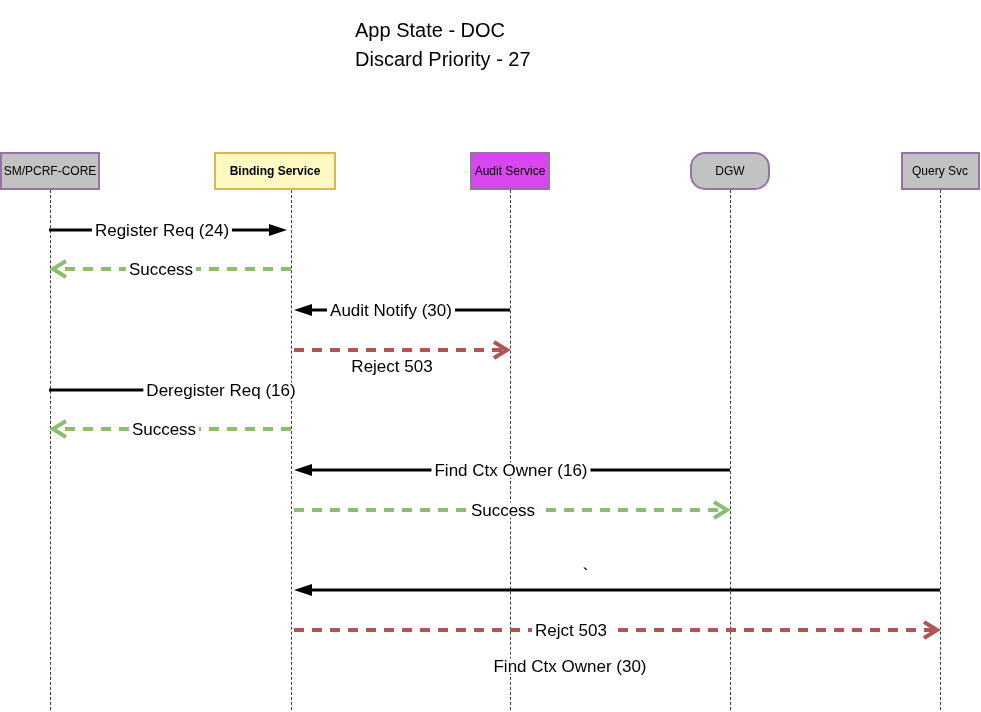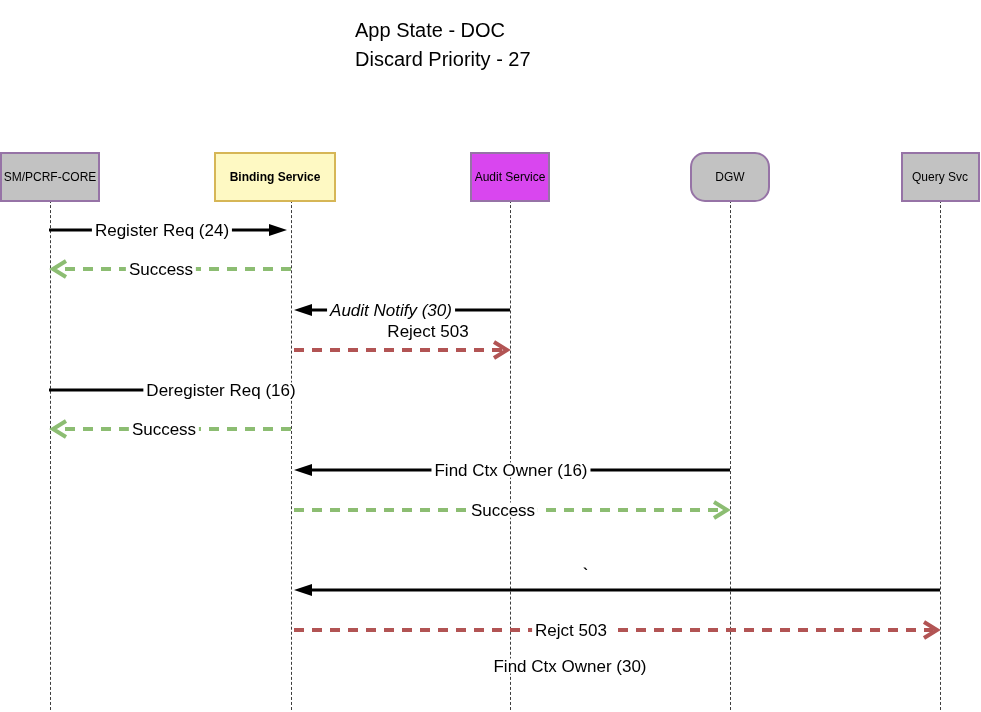--- a/index.html
+++ b/index.html
@@ -10,21 +10,21 @@
   #stage { position:absolute; left:0; top:0; width:981px; height:712px; }
   .title {
     position:absolute; left:355px; top:16px;
     font-size:20px; font-weight:normal; line-height:29px; white-space:nowrap;
   }
   .lifeline {
     position:absolute; top:190px; height:520px; width:0;
     border-left:1px dashed #3d3d3d; z-index:1;
   }
   .actor-box {
-    position:absolute; top:152px; height:50px; box-sizing:border-box;
+    position:absolute; top:152px; height:38px; box-sizing:border-box;
     border:2px solid #9673a6; display:flex; align-items:center; justify-content:center;
     z-index:2;
   }
   .actor-label { font-size:12px; white-space:nowrap; }
   .arrow { position:absolute; overflow:visible; z-index:2; }
   .msg-label {
     position:absolute; transform:translate(-50%,-50%); background:#ffffff;
     font-size:17px; line-height:15px; padding:0 3px; white-space:nowrap; z-index:3;
   }
   .accent { position:absolute; font-size:15px; font-weight:bold; z-index:4; }
@@ -64,26 +64,26 @@
     <span class="msg-label" style="left: 162px; top: 230px;">Register Req (24)</span>
     <svg class="arrow" width="242" height="22" style="left: 51px; top: 258px;">
       <line x1="240" y1="11" x2="6" y2="11" stroke="#8cbd72" stroke-width="4" stroke-dasharray="10,8"></line>
       <path d="M 15 3 L 2 11 L 15 19" fill="none" stroke="#8cbd72" stroke-width="4"></path>
     </svg>
     <span class="msg-label" style="left: 161px; top: 269px;">Success</span>
     <svg class="arrow" width="220" height="22" style="left: 292px; top: 299px;">
       <line x1="218" y1="11" x2="14" y2="11" stroke="#000000" stroke-width="3"></line>
       <path d="M 2 11 L 20 5 L 20 17 Z" fill="#000000"></path>
     </svg>
-    <span class="msg-label" style="left: 391px; top: 310px; font-style: italic;">Audit Notify (30)</span>
+    <span class="msg-label" style="left: 391px; top: 310px;">Audit Notify (30)</span>
     <svg class="arrow" width="217" height="22" style="left: 292px; top: 339px;">
       <line x1="2" y1="11" x2="211" y2="11" stroke="#b25454" stroke-width="4" stroke-dasharray="10,8"></line>
       <path d="M 202 3 L 215 11 L 202 19" fill="none" stroke="#b25454" stroke-width="4"></path>
     </svg>
-    <span class="msg-label" style="left: 392px; top: 331px; margin-left: 36px;">Reject 503</span>
+    <span class="msg-label" style="left: 392px; top: 366px;">Reject 503</span>
     <svg class="arrow" width="242" height="22" style="left: 47px; top: 379px;">
       <line x1="2" y1="11" x2="228" y2="11" stroke="#000000" stroke-width="3"></line>
       <path d="M 240 11 L 222 5 L 222 17 Z" fill="#000000"></path>
     </svg>
     <span class="msg-label" style="left: 176px; top: 390px; margin-left: 45px;">Deregister Req (16)</span>
     <svg class="arrow" width="242" height="22" style="left: 51px; top: 418px;">
       <line x1="240" y1="11" x2="6" y2="11" stroke="#8cbd72" stroke-width="4" stroke-dasharray="10,8"></line>
       <path d="M 15 3 L 2 11 L 15 19" fill="none" stroke="#8cbd72" stroke-width="4"></path>
     </svg>
     <span class="msg-label" style="left: 164px; top: 429px;">Success</span>

